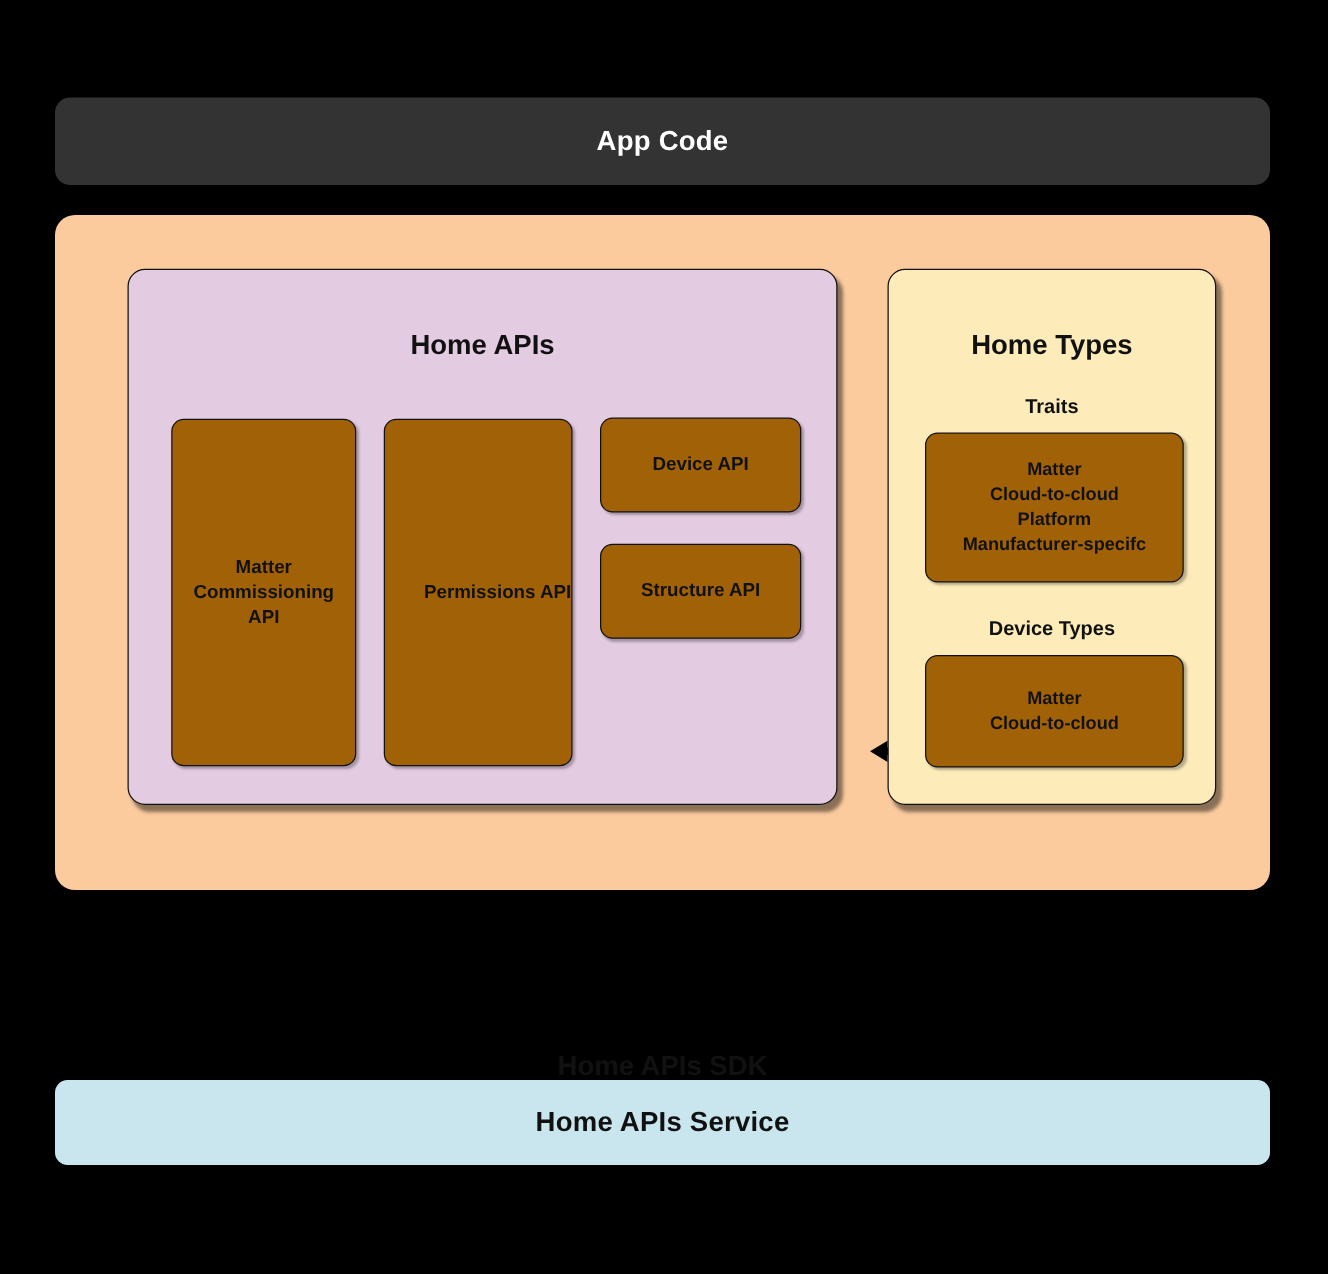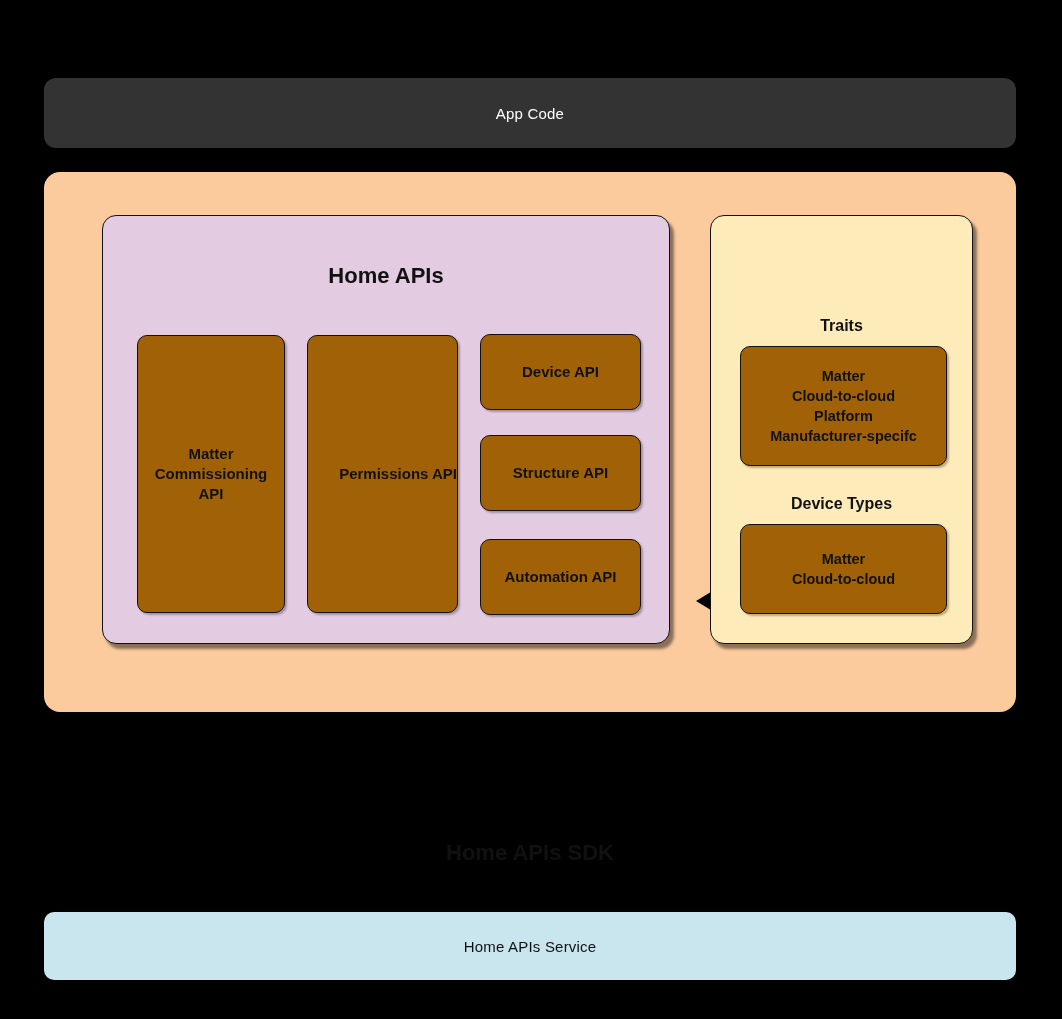--- a/index.html
+++ b/index.html
@@ -16,31 +16,31 @@
     color: #111;
     overflow: hidden;
   }
   .abs { position: absolute; box-sizing: border-box; }
 
   .bar {
     border-radius: 12px;
     display: flex;
     align-items: center;
     justify-content: center;
-    font-weight: normal;
-    font-size: 15px;
+    font-weight: bold;
+    font-size: 22px;
     letter-spacing: 0.2px;
   }
   #app-code-bar {
     left: 44px; top: 78px; width: 972px; height: 70px;
     background: #333333;
     color: #ffffff;
   }
   #service-bar {
-    left: 44px; top: 912px; width: 972px; height: 68px;
+    left: 44px; top: 864px; width: 972px; height: 68px;
     background: #C9E6EF;
     color: #111;
     border-radius: 10px;
   }
 
   #sdk-box {
     left: 44px; top: 172px; width: 972px; height: 540px;
     background: #FBCB9E;
     border-radius: 16px;
   }
@@ -140,30 +140,28 @@
       </div>
 
       <div id="box-device-api" class="white-box">
         <div>Device API</div>
       </div>
 
       <div id="box-structure-api" class="white-box">
         <div>Structure API</div>
       </div>
 
-      <div id="box-automation-api" class="white-box">
-        <div>Automation API</div>
-      </div>
     </div>
 
     <svg id="arrow" class="abs" viewBox="0 0 66 28">
       <path d="M2,14 L16,5.5 L16,11 L50,11 L50,5.5 L64,14 L50,22.5 L50,17 L16,17 L16,22.5 Z" fill="#000"></path>
     </svg>
 
     <div id="home-types-panel" class="abs panel">
+      <div class="panel-title">Home Types</div>
 
       <div id="traits-label" class="section-label">Traits</div>
       <div id="box-traits" class="white-box">
         <div>Matter</div>
         <div>Cloud-to-cloud</div>
         <div>Platform</div>
         <div>Manufacturer-specifc</div>
       </div>
 
       <div id="device-types-label" class="section-label">Device Types</div>

